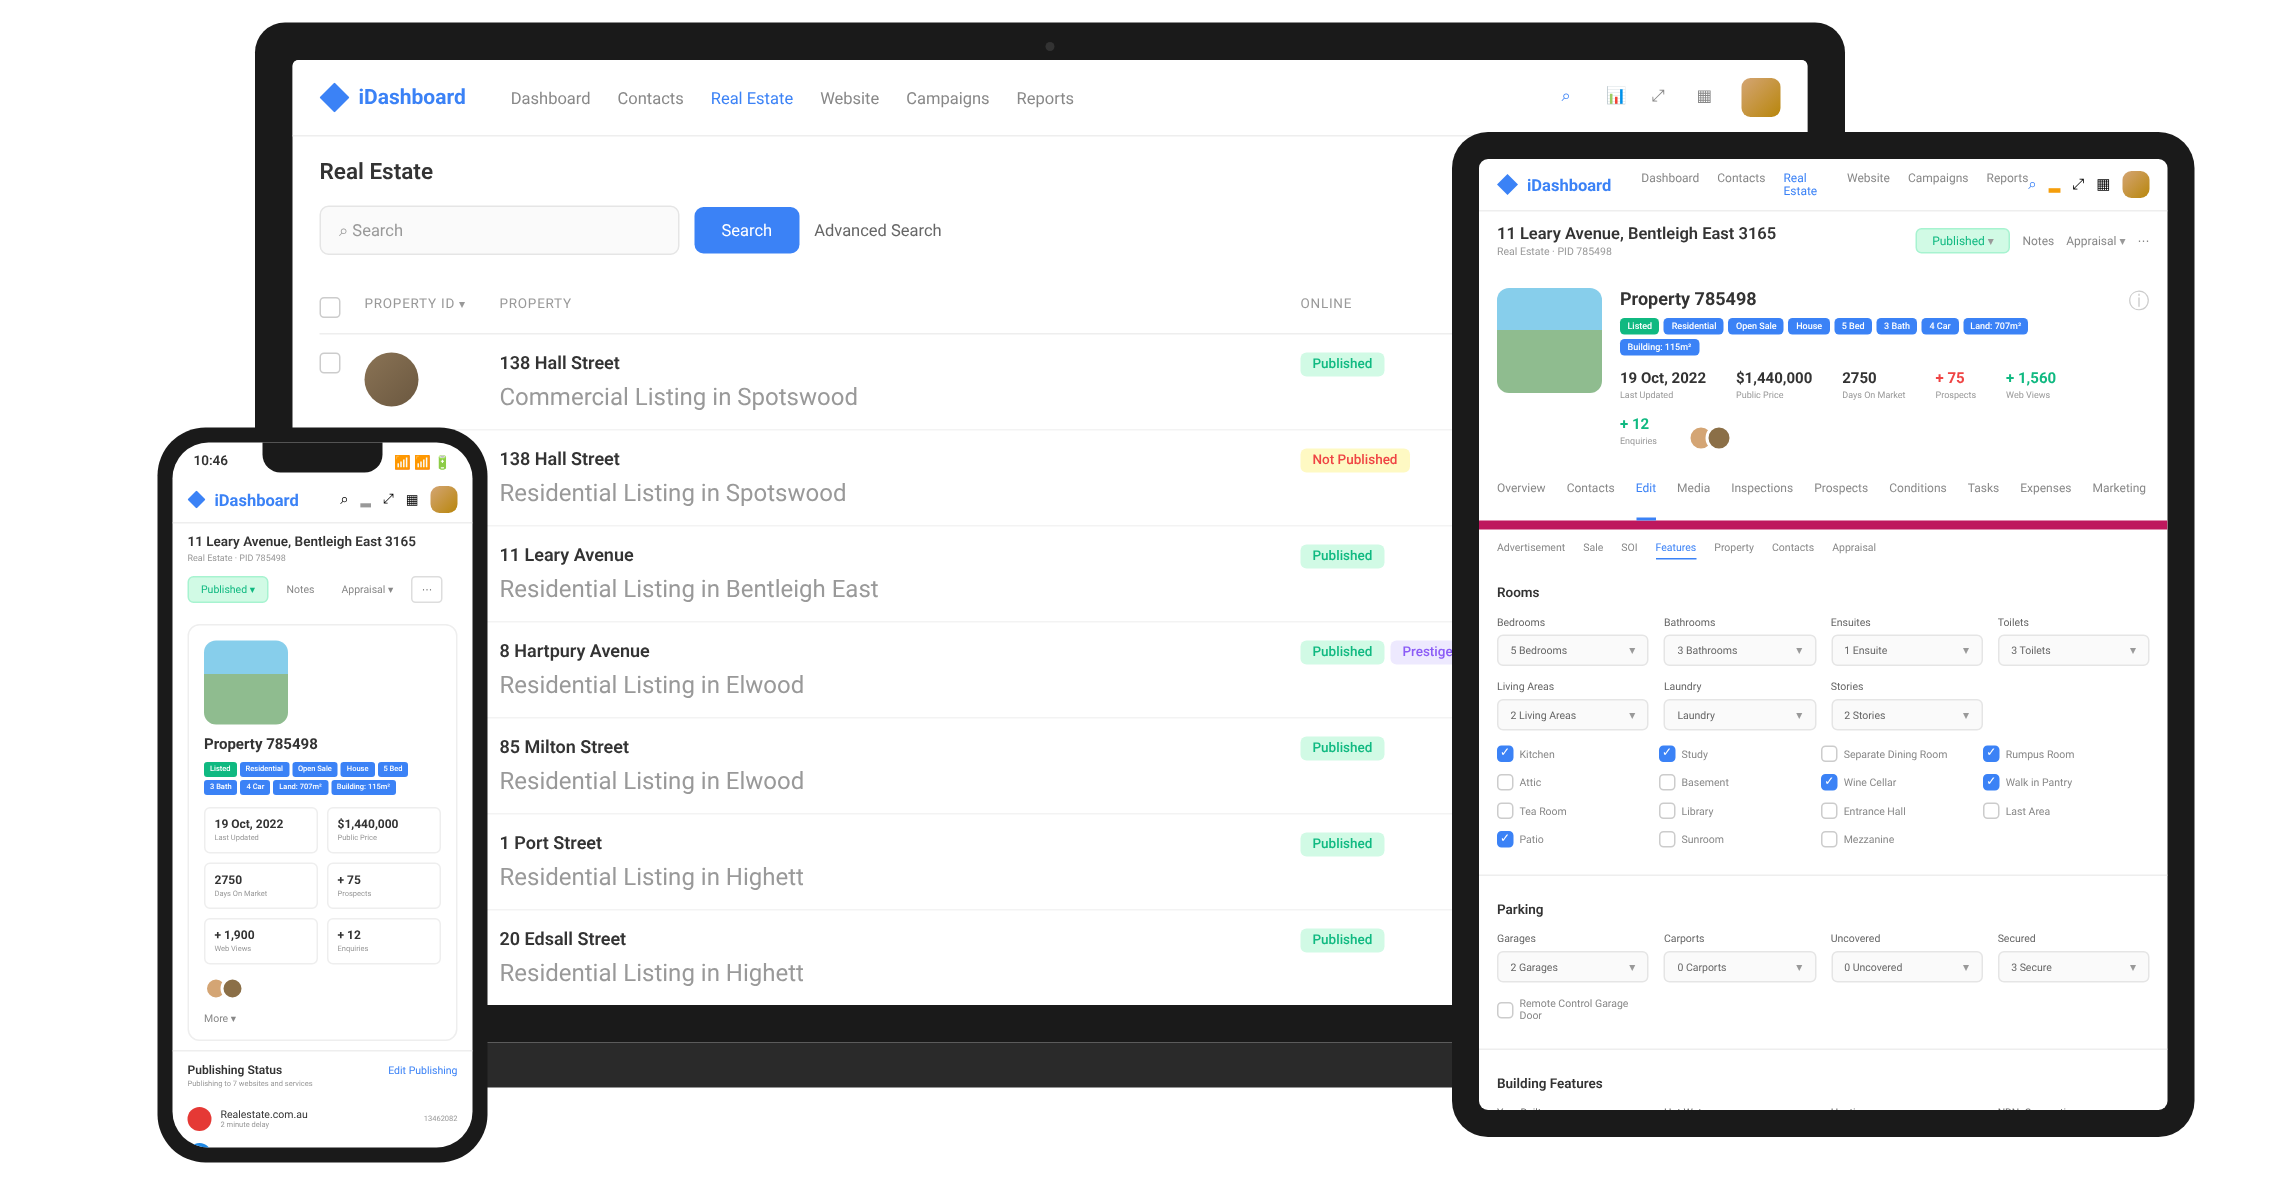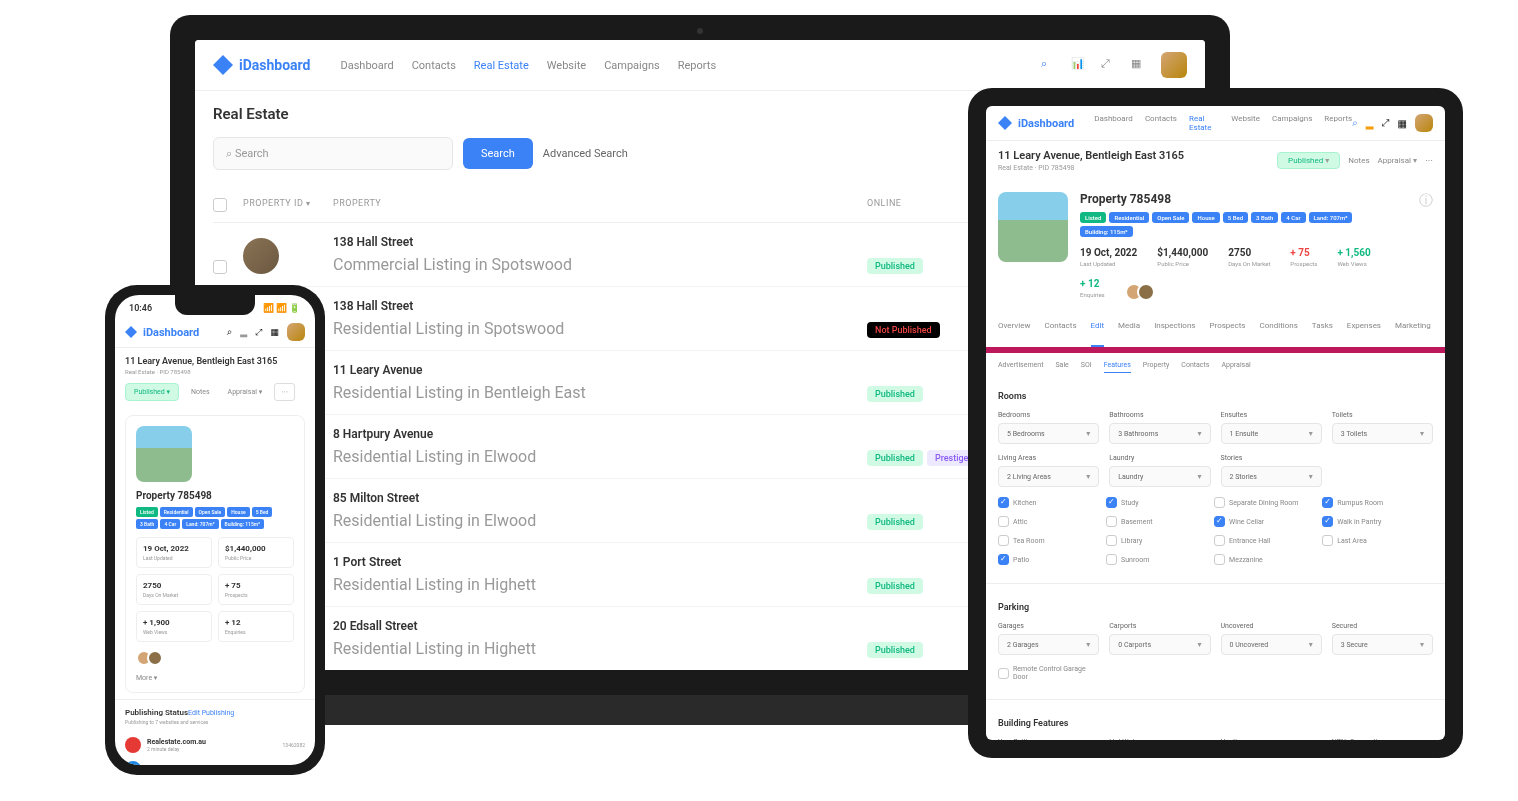--- a/index.html
+++ b/index.html
@@ -30,28 +30,28 @@
 .adv-search{color:#666;font-size:11px;cursor:pointer}
 .results-count{padding:0 18px 12px;font-size:13px;font-weight:600;color:#333}
 .table{padding:0 18px}
 .table-header{display:flex;padding:10px 0;border-bottom:1px solid #eee;color:#999;font-size:9px;text-transform:uppercase;letter-spacing:.5px}
 .col-check{width:30px}
 .col-id{width:90px}
 .col-prop{flex:1}
 .col-online{width:140px}
 .col-price{width:100px;text-align:right}
 .col-agent{width:80px;text-align:right}
-.table-row{display:flex;padding:12px 0;border-bottom:1px solid #f3f3f3;align-items:flex-end}
+.table-row{display:flex;padding:12px 0;border-bottom:1px solid #f3f3f3;align-items:flex-start}
 .prop-thumb{width:36px;height:36px;border-radius:50%;background:linear-gradient(135deg,#8a7355,#6b5840);margin-right:10px;flex-shrink:0}
 .prop-info{flex:1}
 .prop-name{font-size:12px;font-weight:600;color:#333}
 .prop-sub{font-size:16px;color:#999;margin-top:6px}
 .badge{display:inline-block;padding:3px 8px;border-radius:4px;font-size:9px;font-weight:500}
 .badge-published{background:#d1fae5;color:#10b981}
-.badge-not{background:#000000;color:#ef4444}
+.badge-not{background:#fef9c3;color:#ef4444}
 .badge-prestige{background:#ede9fe;color:#8b5cf6;margin-left:4px}
 .price-cell{text-align:right}
 .price-val{font-size:12px;font-weight:600;color:#333}
 .price-sub{font-size:10px;color:#999}
 .checkbox{width:14px;height:14px;border:1px solid #ccc;border-radius:3px}
 
 .t-header{display:flex;align-items:center;padding:8px 12px;border-bottom:1px solid #eee}
 .t-logo{display:flex;align-items:center;color:#3b82f6;font-weight:700;font-size:11px}
 .t-nav{display:flex;gap:12px;margin-left:20px;font-size:8px}
 .t-nav-item{color:#888}
@@ -112,27 +112,27 @@
 .p-tag{padding:2px 4px;border-radius:2px;font-size:5px;font-weight:500;color:#fff}
 .p-statgrid{display:grid;grid-template-columns:1fr 1fr;gap:6px}
 .p-statbox{border:1px solid #eee;border-radius:4px;padding:6px}
 .p-sv{font-size:8px;font-weight:700;color:#333}
 .p-sl{font-size:5px;color:#999;margin-top:2px}
 .p-avs{display:flex;margin-top:8px}
 .p-av{width:16px;height:16px;border-radius:50%;background:#d4a574;border:2px solid #fff;margin-left:-5px}
 .p-av:first-child{margin-left:0}
 .p-more{font-size:7px;color:#888;margin-top:8px}
 .p-pub-section{padding:8px 10px;border-top:1px solid #eee}
-.p-pub-head{display:flex;align-items:center;margin-bottom:2px}
+.p-pub-head{display:flex;justify-content:space-between;align-items:center;margin-bottom:2px}
 .p-pub-title{font-size:8px;font-weight:600;color:#333}
 .p-edit-link{font-size:7px;color:#3b82f6}
 .p-pub-sub{font-size:5px;color:#999;margin-bottom:8px}
 .p-portal{display:flex;align-items:center;gap:6px;padding:4px 0}
 .p-portal-icon{width:16px;height:16px;border-radius:50%;flex-shrink:0}
-.p-portal-name{font-size:7px;font-weight:700;color:#333}
+.p-portal-name{font-size:7px;font-weight:400;color:#333}
 .p-portal-sub{font-size:5px;color:#999}
 .chev{font-size:8px;color:#999}
 </style>
 </head>
 <body>
 
 <div class="device-laptop">
 <div class="laptop-camera"></div>
 <div class="laptop-screen">
   <div class="header">

